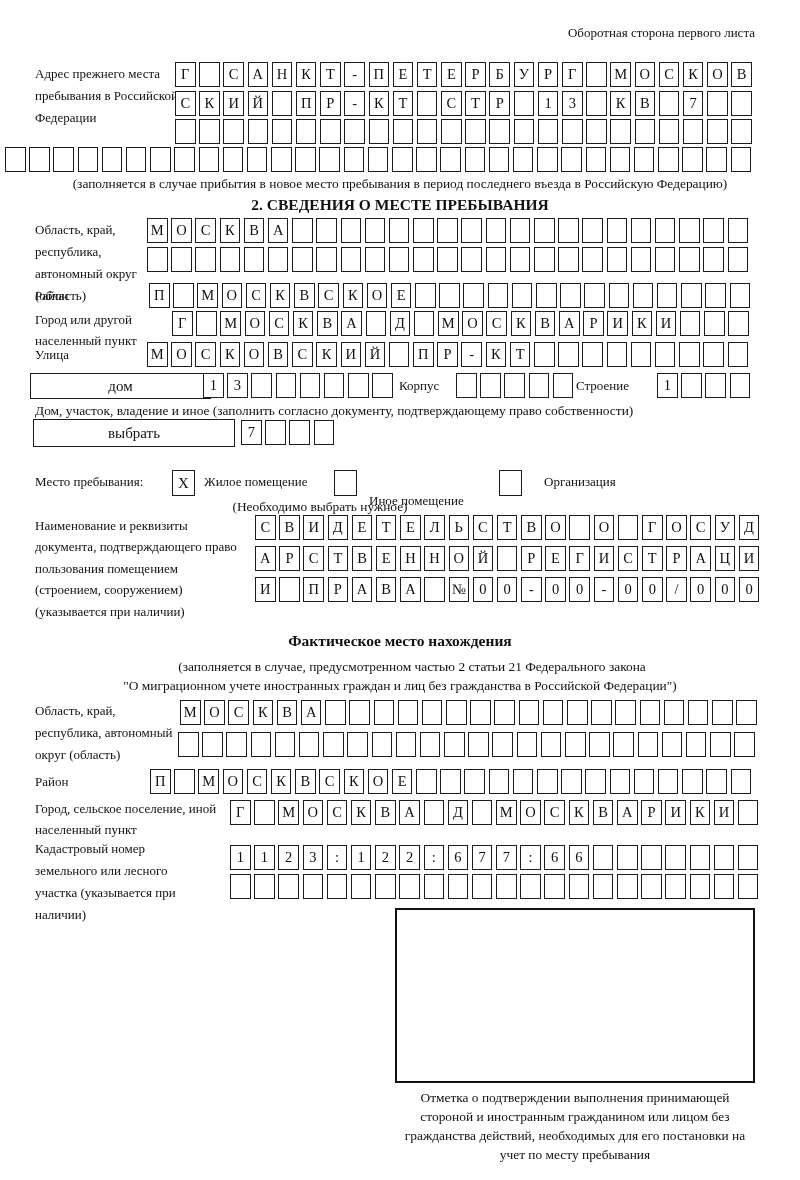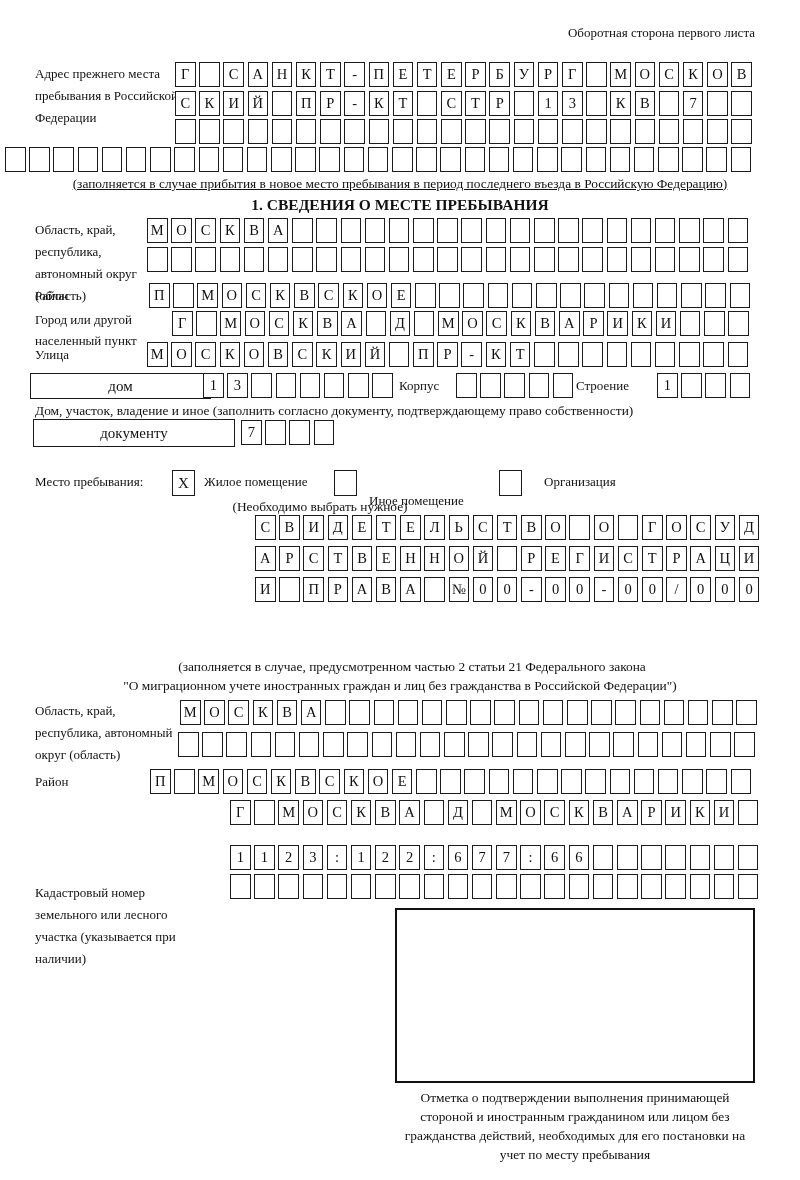--- a/index.html
+++ b/index.html
@@ -132,23 +132,23 @@
       <div class="cell"></div>
       <div class="cell"></div>
       <div class="cell"></div>
       <div class="cell"></div>
       <div class="cell"></div>
       <div class="cell"></div>
       <div class="cell"></div>
       <div class="cell"></div>
       <div class="cell"></div>
     </div>
-  <div class="note center" style="top:175px;text-decoration:underline;">(заполняется в случае прибытия в новое место пребывания в период последнего въезда в Российскую Федерацию)</div>
-
-  <div class="title" style="top:196px;">1. СВЕДЕНИЯ О МЕСТЕ ПРЕБЫВАНИЯ</div>
+  <div class="note center" style="top:175px;">(заполняется в случае прибытия в новое место пребывания в период последнего въезда в Российскую Федерацию)</div>
+
+  <div class="title" style="top:196px;">2. СВЕДЕНИЯ О МЕСТЕ ПРЕБЫВАНИЯ</div>
 
   <div class="lbl" style="left:35px;top:219px;width:122px;">Область, край, республика, автономный округ (область)</div>
   <div class="cellrow" style="left:147px;top:218px;">
       <div class="cell">М</div>
       <div class="cell">О</div>
       <div class="cell">С</div>
       <div class="cell">К</div>
       <div class="cell">В</div>
       <div class="cell">А</div>
       <div class="cell"></div>
@@ -306,37 +306,38 @@
     </div>
   <div class="lbl" style="left:576px;top:375px;">Строение</div>
   <div class="cellrow" style="left:657px;top:373px;">
       <div class="cell">1</div>
       <div class="cell"></div>
       <div class="cell"></div>
       <div class="cell"></div>
     </div>
   <div class="note" style="left:35px;top:402px;">Дом, участок, владение и иное (заполнить согласно документу, подтверждающему право собственности)</div>
 
-  <div class="widebox" style="left:33px;top:419px;width:202px;height:28px;">документу</div>
+  <div class="widebox" style="left:33px;top:419px;width:202px;height:28px;">выбрать</div>
   <div class="cellrow" style="left:241px;top:420px;">
       <div class="cell">7</div>
       <div class="cell"></div>
       <div class="cell"></div>
       <div class="cell"></div>
     </div>
 
   <div class="lbl" style="left:35px;top:471px;">Место пребывания:</div>
   <div class="checkbox" style="left:172px;top:470px;">X</div>
   <div class="lbl" style="left:204px;top:471px;">Жилое помещение</div>
   <div class="checkbox" style="left:334px;top:470px;"></div>
   <div class="lbl" style="left:369px;top:490px;">Иное помещение</div>
   <div class="checkbox" style="left:499px;top:470px;"></div>
   <div class="lbl" style="left:544px;top:471px;">Организация</div>
   <div class="note" style="left:170px;top:498px;width:300px;text-align:center;">(Необходимо выбрать нужное)</div>
 
+  <div class="lbl" style="left:35px;top:515px;width:208px;line-height:21.4px;">Наименование и реквизиты документа, подтверждающего право пользования помещением (строением, сооружением) (указывается при наличии)</div>
   <div class="cellrow" style="left:255px;top:515px;">
       <div class="cell">С</div>
       <div class="cell">В</div>
       <div class="cell">И</div>
       <div class="cell">Д</div>
       <div class="cell">Е</div>
       <div class="cell">Т</div>
       <div class="cell">Е</div>
       <div class="cell">Л</div>
       <div class="cell">Ь</div>
@@ -393,20 +394,21 @@
       <div class="cell">0</div>
       <div class="cell">-</div>
       <div class="cell">0</div>
       <div class="cell">0</div>
       <div class="cell">/</div>
       <div class="cell">0</div>
       <div class="cell">0</div>
       <div class="cell">0</div>
     </div>
 
+  <div class="title" style="top:632px;">Фактическое место нахождения</div>
   <div class="note center" style="top:658px;margin-left:12px;">(заполняется в случае, предусмотренном частью 2 статьи 21 Федерального закона</div>
   <div class="note center" style="top:677px;">"О миграционном учете иностранных граждан и лиц без гражданства в Российской Федерации")</div>
 
   <div class="lbl" style="left:35px;top:700px;width:140px;">Область, край, республика, автономный округ (область)</div>
   <div class="cellrow" style="left:180px;top:700px;">
       <div class="cell">М</div>
       <div class="cell">О</div>
       <div class="cell">С</div>
       <div class="cell">К</div>
       <div class="cell">В</div>
@@ -479,20 +481,21 @@
       <div class="cell"></div>
       <div class="cell"></div>
       <div class="cell"></div>
       <div class="cell"></div>
       <div class="cell"></div>
       <div class="cell"></div>
       <div class="cell"></div>
       <div class="cell"></div>
     </div>
 
+  <div class="lbl" style="left:35px;top:798px;width:198px;line-height:21px;">Город, сельское поселение, иной населенный пункт</div>
   <div class="cellrow" style="left:230px;top:800px;">
       <div class="cell">Г</div>
       <div class="cell"></div>
       <div class="cell">М</div>
       <div class="cell">О</div>
       <div class="cell">С</div>
       <div class="cell">К</div>
       <div class="cell">В</div>
       <div class="cell">А</div>
       <div class="cell"></div>
@@ -504,21 +507,21 @@
       <div class="cell">К</div>
       <div class="cell">В</div>
       <div class="cell">А</div>
       <div class="cell">Р</div>
       <div class="cell">И</div>
       <div class="cell">К</div>
       <div class="cell">И</div>
       <div class="cell"></div>
     </div>
 
-  <div class="lbl" style="left:35px;top:838px;width:172px;margin-top:44px;">Кадастровый номер земельного или лесного участка (указывается при наличии)</div>
+  <div class="lbl" style="left:35px;top:838px;width:172px;">Кадастровый номер земельного или лесного участка (указывается при наличии)</div>
   <div class="cellrow" style="left:230px;top:845px;">
       <div class="cell">1</div>
       <div class="cell">1</div>
       <div class="cell">2</div>
       <div class="cell">3</div>
       <div class="cell">:</div>
       <div class="cell">1</div>
       <div class="cell">2</div>
       <div class="cell">2</div>
       <div class="cell">:</div>

